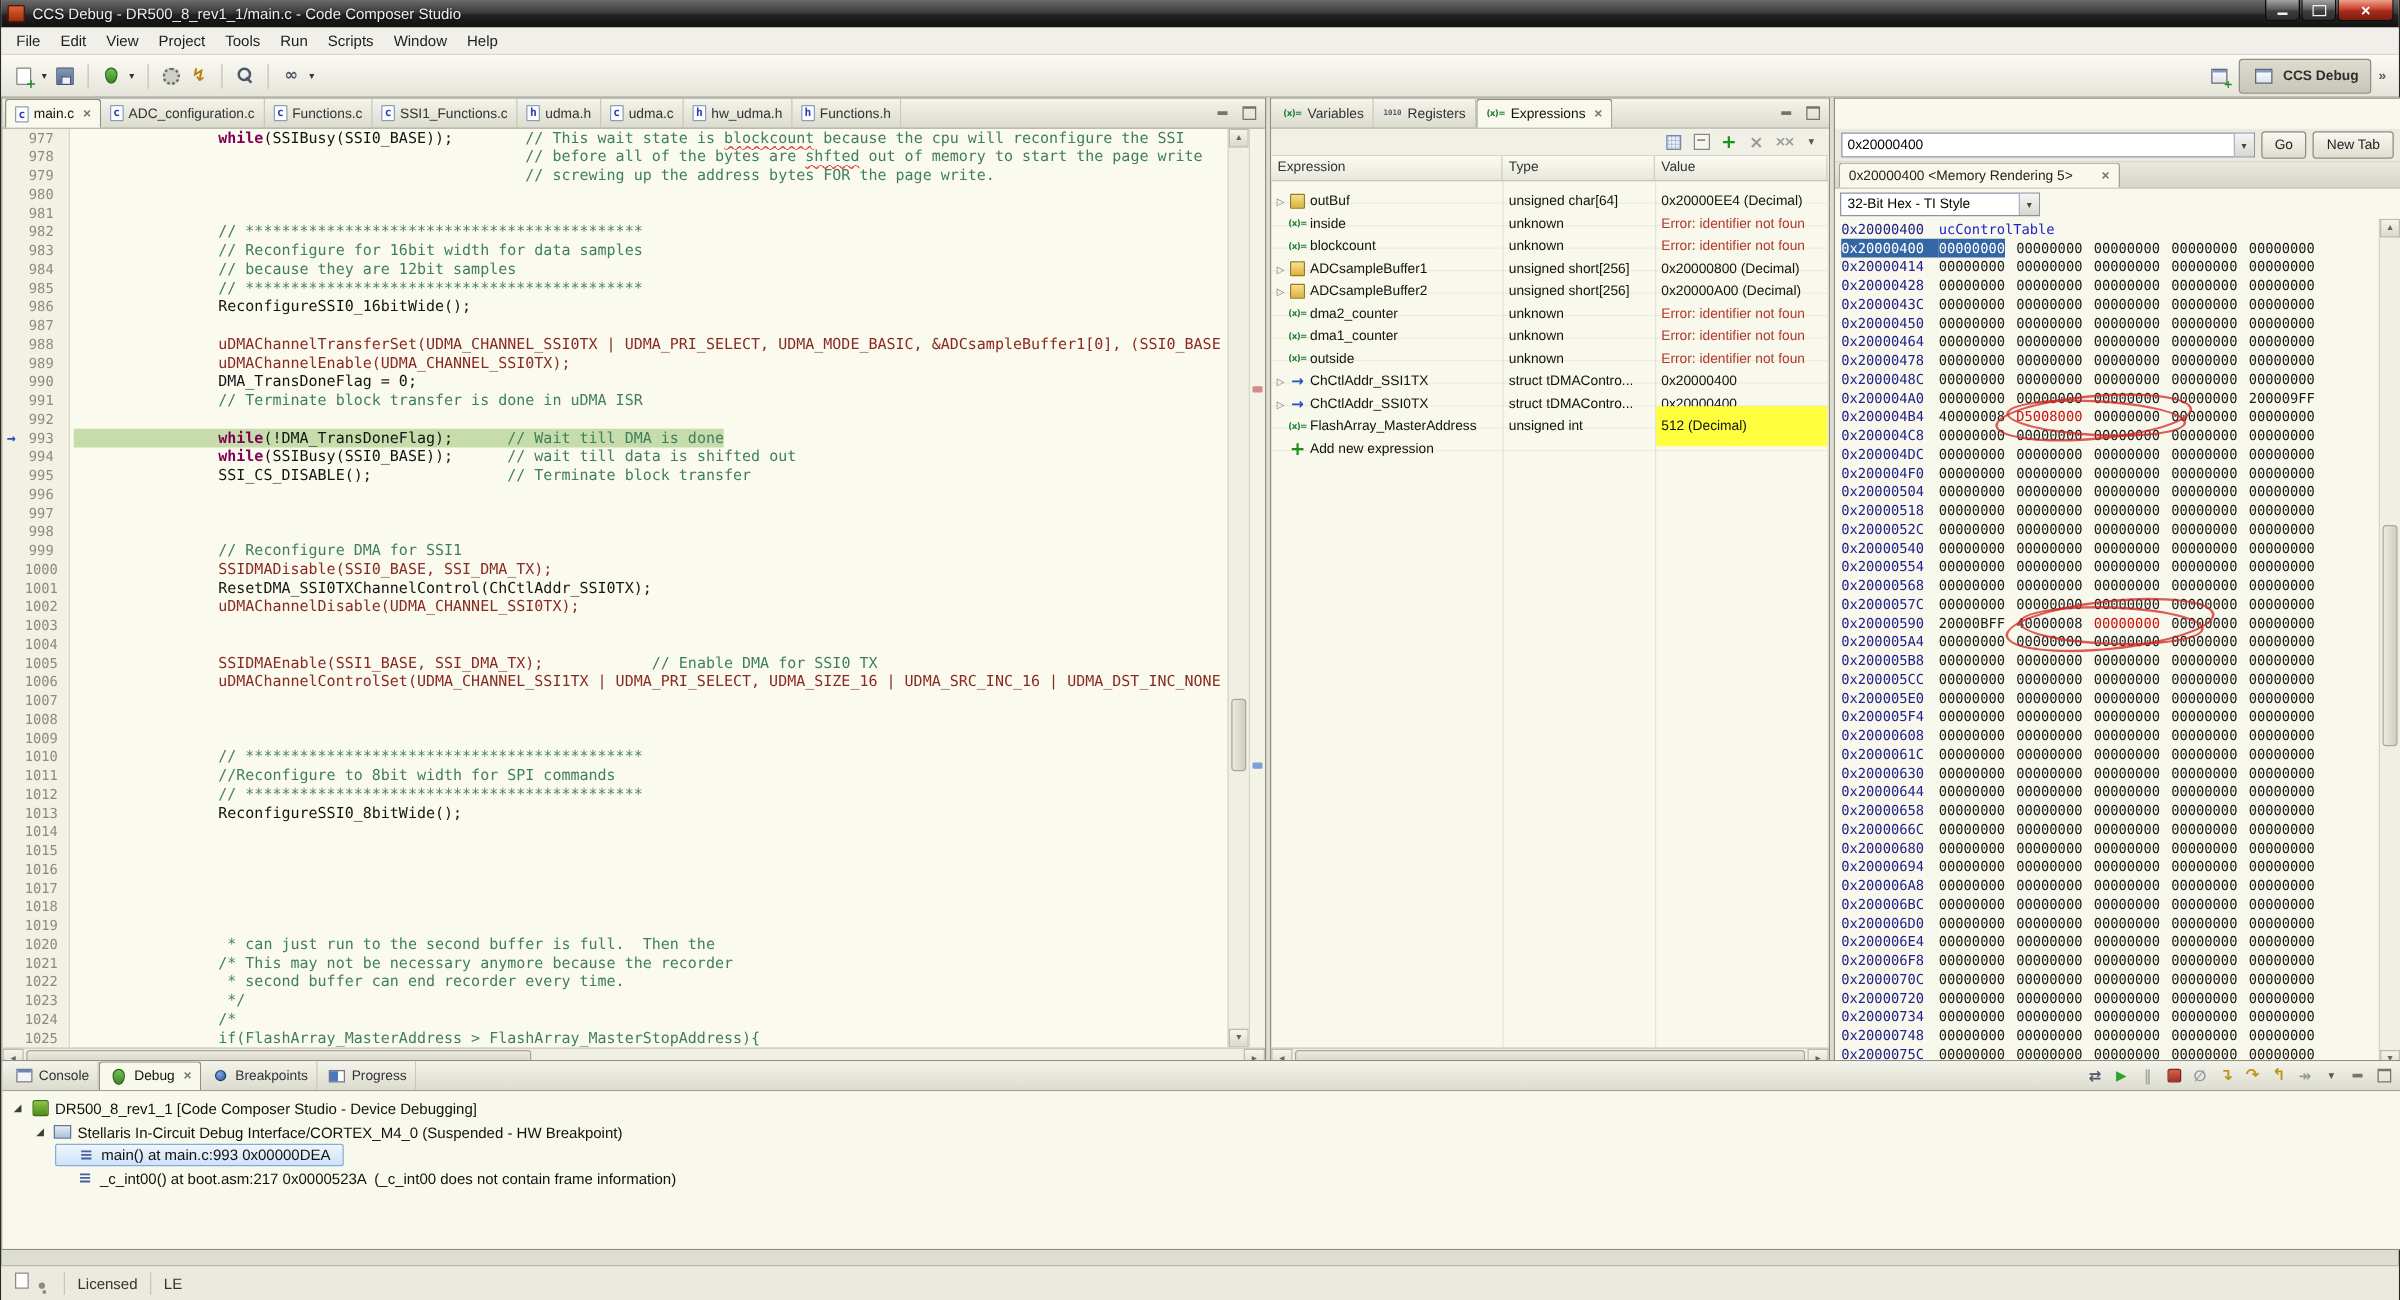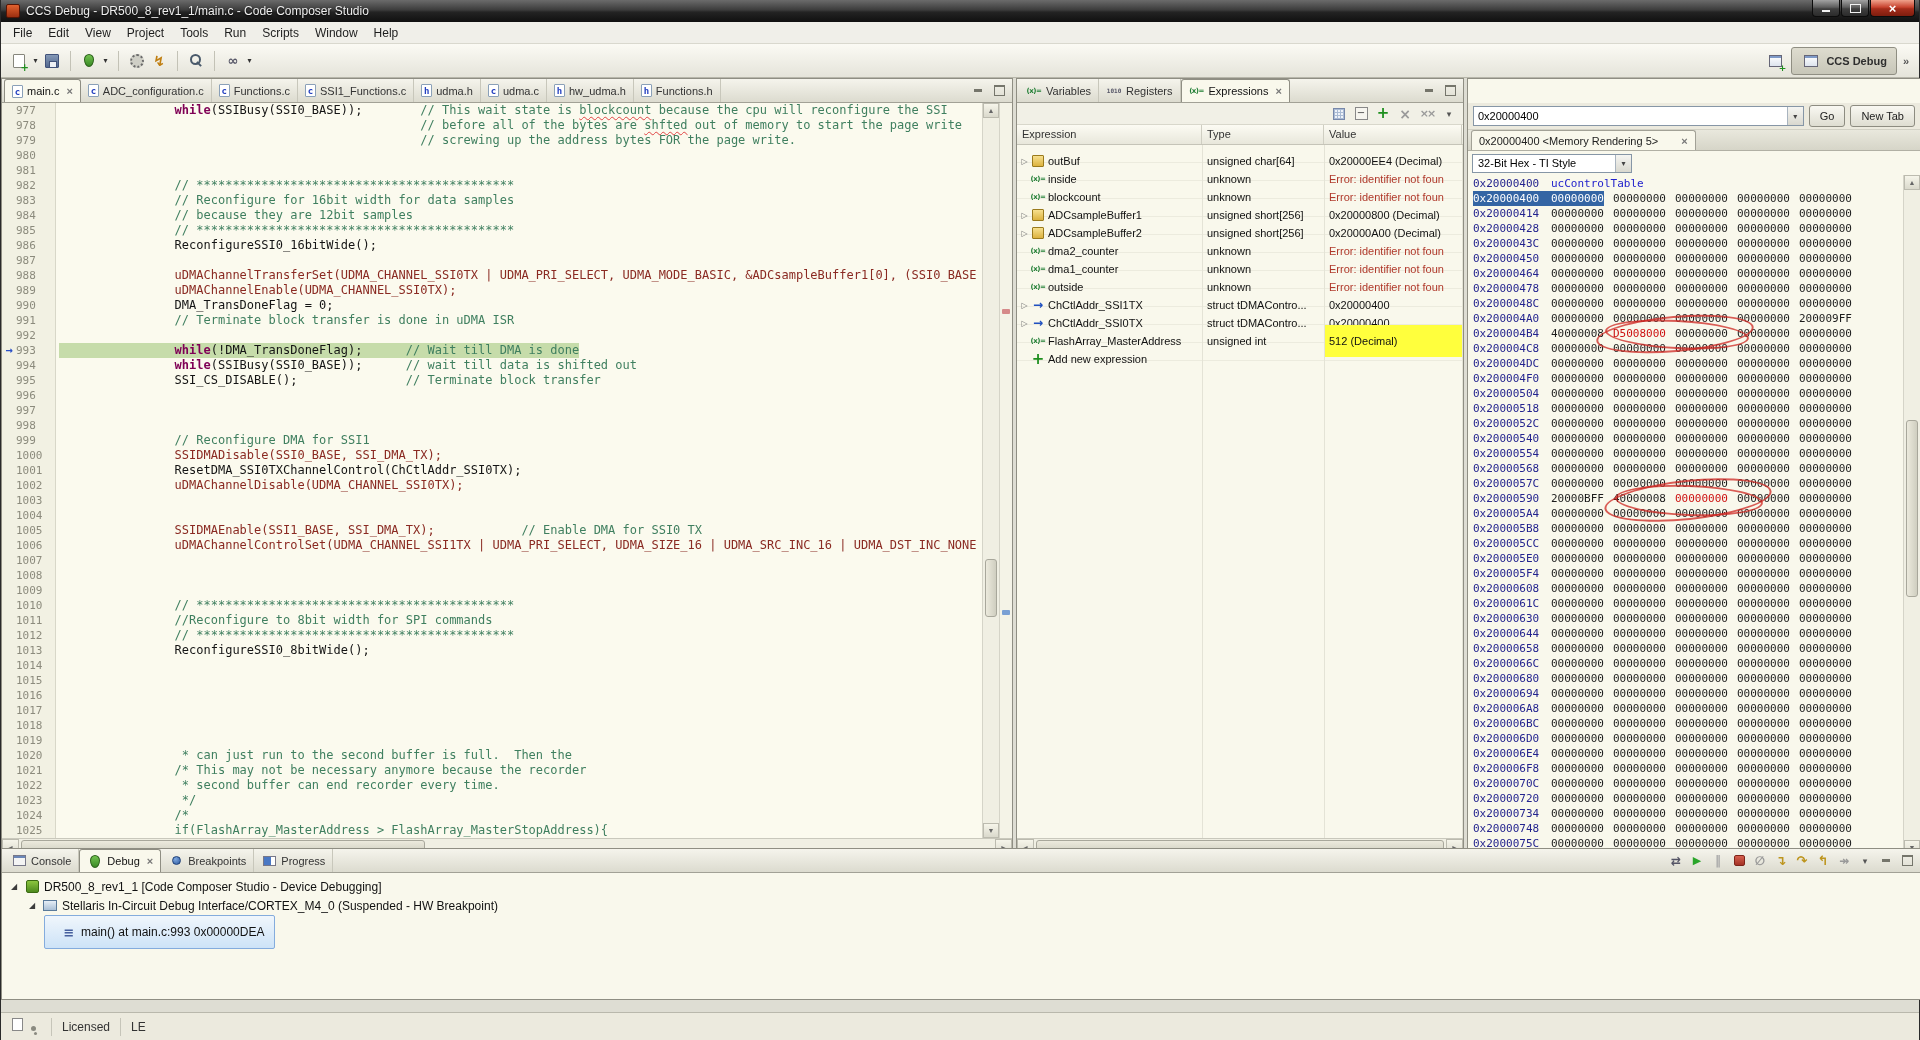--- a/index.html
+++ b/index.html
@@ -97,21 +97,21 @@
   .tclose::before{content:"×"}
   .tabbar-right{margin-left:auto;display:flex;align-items:center;gap:1px;padding-right:3px;height:100%}
   .fico{width:11px;height:13px;background:#fff;border:1px solid #8aa0b8;border-radius:1px;font:bold 9px "DejaVu Sans Mono",monospace;color:#2440c0;display:inline-flex;align-items:flex-end;justify-content:center;flex:none}
 
   
   .edbody{position:absolute;top:24px;left:0;right:0;bottom:17px;display:flex;overflow:hidden}
   .gutter{width:54px;flex:none;background:#f2f1e3;border-right:1px solid #d8d7c8;font:11px/15px "DejaVu Sans Mono",monospace;color:#8c8b7d}
   .grow{display:flex;height:15px}
   .gmark{width:14px;text-align:center}
   .gmark.ip::before{content:"→";color:#2b50c8;font-weight:bold;font-size:12px}
-  .gnum{flex:1;text-align:left;padding-right:5px}
+  .gnum{flex:1;text-align:center;padding-right:5px}
   .code{flex:1;overflow:hidden;background:#fbfaee;font:12px/15px "DejaVu Sans Mono",monospace;color:#141414;padding-left:3px}
   .crow{height:15px;white-space:pre}
   .ctext{display:inline-block;height:15px}
   .ctext.hlline{background:#c6dcaa}
   .tk-kw{color:#7f0055;font-weight:bold}
   .tk-com{color:#3f7f5f}
   .tk-fn{color:#8a2a22}
   .tk-pl{color:#141414}
   .tk-ms{color:#3f7f5f;text-decoration:underline wavy #e04343 1px;text-underline-offset:2px}
   .vscroll{width:17px;flex:none;background:#f0efe3;border-left:1px solid #d5d4c8;position:relative}
@@ -162,21 +162,21 @@
   .msel{background:#3465a4;color:#fff}
   .mred{color:#cc1111}
   .mlabel{color:#2222cc}
   .redellipse{position:absolute;border:2px solid rgba(205,40,35,.75);border-radius:50%;pointer-events:none}
   .memvscroll{position:absolute;top:0;right:0;bottom:0;width:17px;background:#f0efe3;border-left:1px solid #d5d4c8}
 
   
   .bottom{position:absolute;top:848px;left:0;width:1920px;height:152px}
   .dtree{position:absolute;top:24px;left:0;right:0;bottom:0;background:#f9f8ec;font-size:12px;padding-top:4px;overflow:hidden}
   .trow{display:flex;align-items:center;gap:4px;height:19px;width:max-content;padding-right:10px;color:#111}
-  .trow.tsel{background:linear-gradient(#f0f6fc,#cde3f7);border:1px solid #84acdd;border-radius:2px;height:34px}
+  .trow.tsel{background:linear-gradient(#f0f6fc,#cde3f7);border:1px solid #84acdd;border-radius:2px;height:18px}
   .texp{width:12px;flex:none;text-align:center;color:#3c3c3c;font-size:8px}
   .texp.open::before{content:"◢"}
   .ttext{white-space:pre}
 
   
   .statusbar{position:absolute;top:1012px;left:0;right:0;height:28px;background:#eceade;border-top:1px solid #b9b8ac;display:flex;align-items:center;font-size:12px;color:#333;padding-left:8px}
   .ssep{width:1px;height:18px;background:#c6c5b9;margin:0 10px}
 </style>
 </head>
 <body>
@@ -831,20 +831,25 @@
         <div class="trow" style="margin-left: 24px;">
           <span class="texp open"></span>
           <span class="ic ic-device"></span>
           <span class="ttext">Stellaris In-Circuit Debug Interface/CORTEX_M4_0 (Suspended - HW Breakpoint)</span>
         </div>
         <div class="trow tsel" style="margin-left: 42px;">
           <span class="texp"></span>
           <span class="ic ic-frame"></span>
           <span class="ttext">main() at main.c:993 0x00000DEA</span>
         </div>
+        <div class="trow" style="margin-left: 42px;">
+          <span class="texp"></span>
+          <span class="ic ic-frame"></span>
+          <span class="ttext">_c_int00() at boot.asm:217 0x0000523A  (_c_int00 does not contain frame information)</span>
+        </div>
       </div>
   </div>
 
   <div class="statusbar">
     <span id="statusicons"><span class="ic ic-status-page"></span><span class="ic ic-status-pin"></span></span>
     <span class="ssep"></span>
     <span>Licensed</span>
     <span class="ssep"></span>
     <span>LE</span>
   </div>

